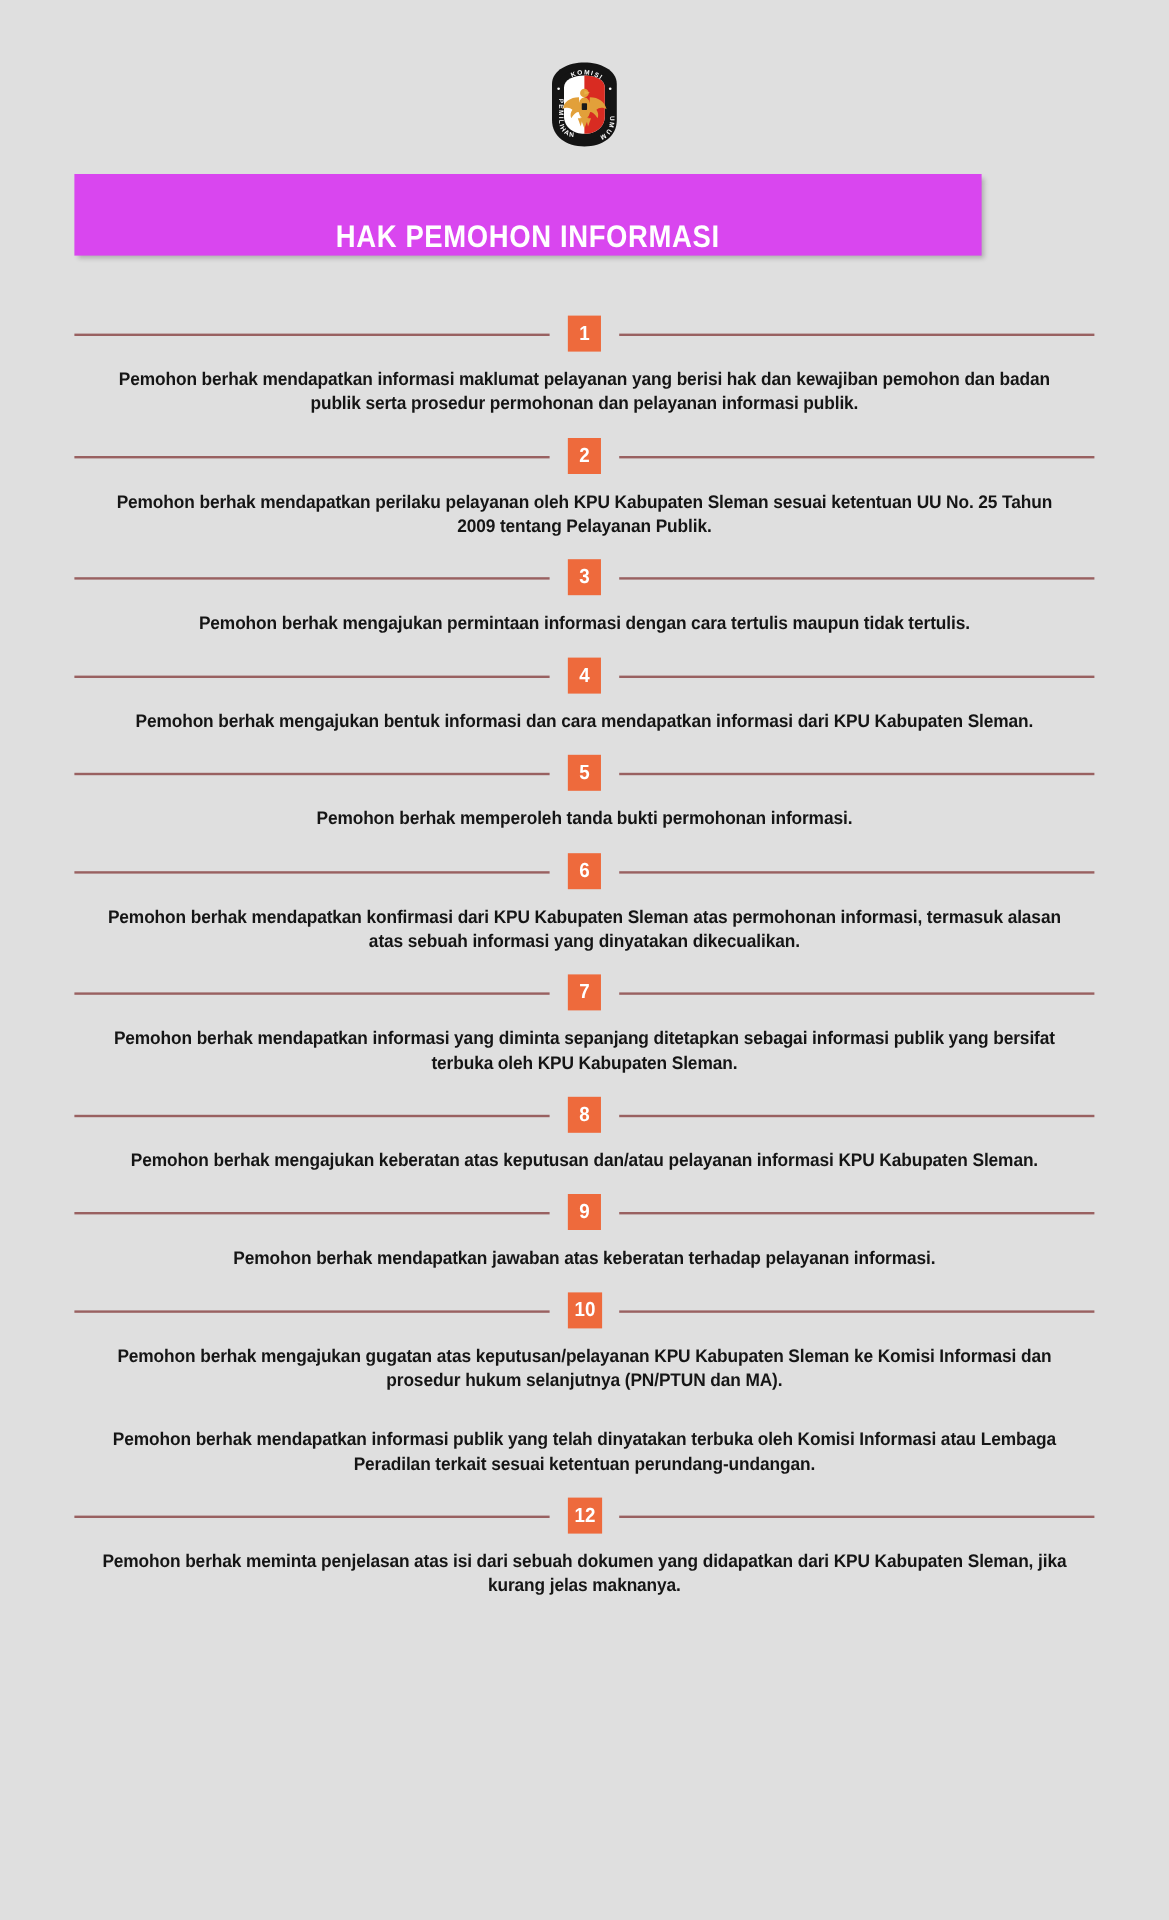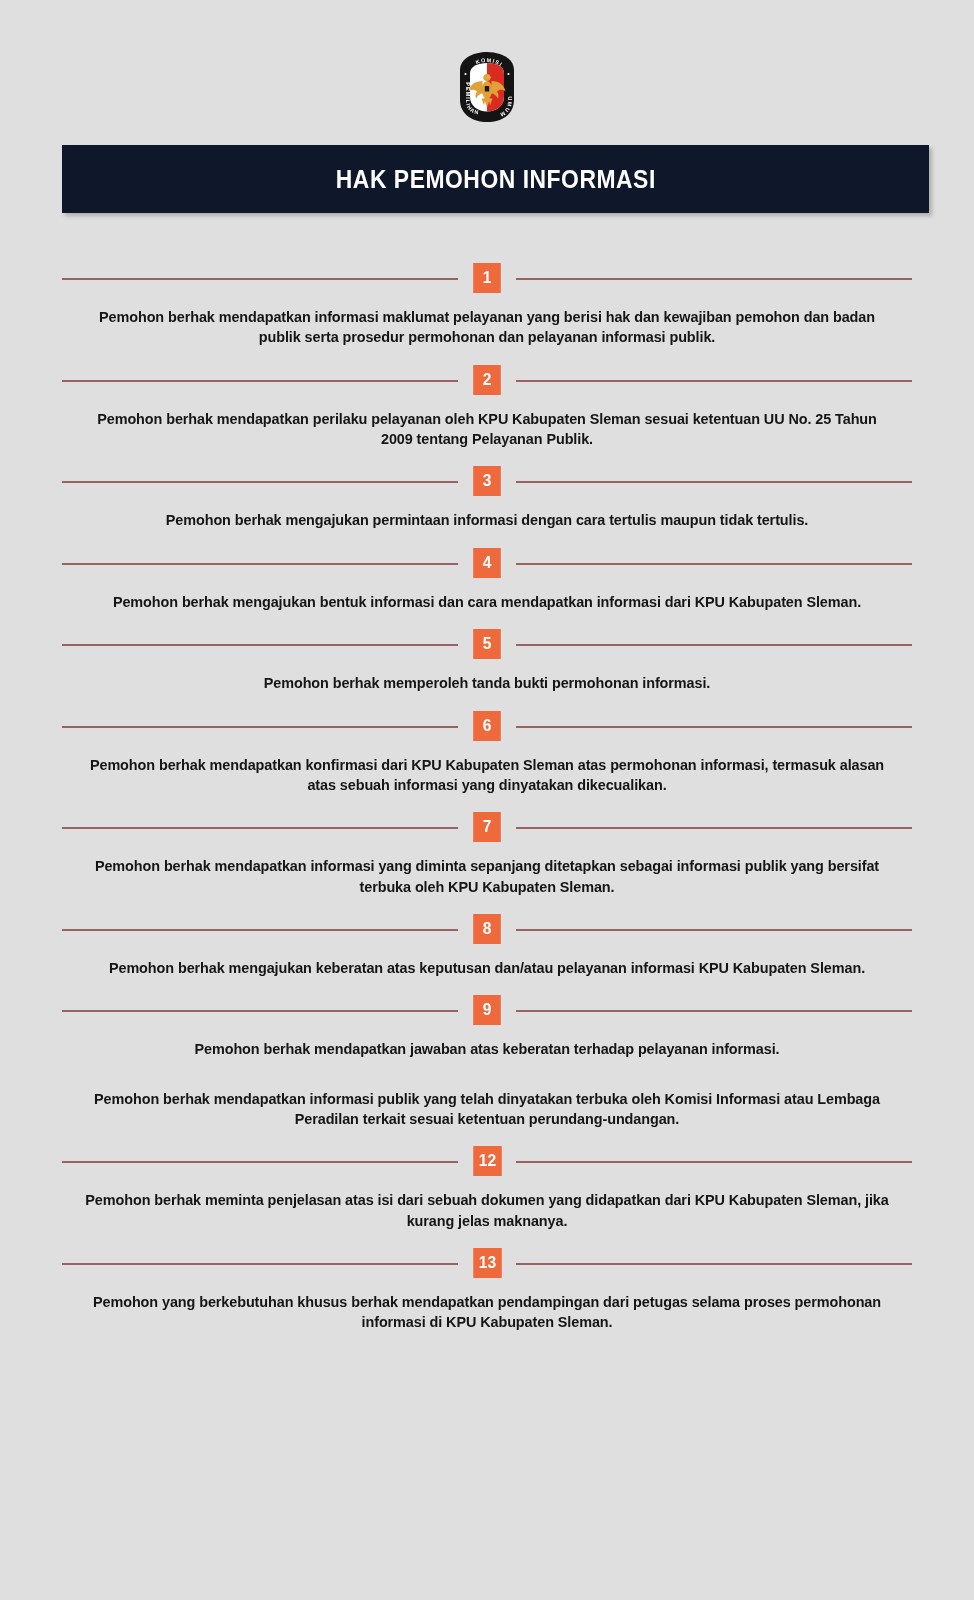--- a/index.html
+++ b/index.html
@@ -38,26 +38,26 @@
     height: 74px;
     position: relative;
   }
   .kpu-logo svg { display: block; }
 
   
   .title-bar {
     position: absolute;
     top: 145px;
     left: 62px;
-    width: 867px;
+    width: 756px;
     height: 68px;
-    background: #0f172a;
+    background: #d946ef;
     box-shadow: 3px 3px 4px rgba(0,0,0,0.22);
     display: flex;
-    align-items: center;
+    align-items: flex-end;
     justify-content: center;
   }
   .title-bar .title-text {
     color: #ffffff;
     font-size: 26px;
     font-weight: bold;
     letter-spacing: 0.6px;
     transform: scaleX(0.88);
     transform-origin: center;
     white-space: nowrap;
@@ -269,35 +269,35 @@
       <div class="item">
         <div class="divider-row">
           <div class="rule"></div>
           <div class="badge-spacer">
             <div class="num-badge">9</div>
           </div>
         </div>
         <p class="item-text">Pemohon berhak mendapatkan jawaban atas keberatan terhadap pelayanan informasi.</p>
       </div>
       <div class="item">
+        <div class="divider-row">
+          <div class="rule"></div>
+          <div class="badge-spacer">
+            <div class="num-badge">10</div>
+          </div>
+        </div>
+        <p class="item-text">Pemohon berhak mengajukan gugatan atas keputusan/pelayanan KPU Kabupaten Sleman ke Komisi Informasi dan prosedur hukum selanjutnya (PN/PTUN dan MA).</p>
+      </div>
+      <div class="item">
         <p class="item-text">Pemohon berhak mendapatkan informasi publik yang telah dinyatakan terbuka oleh Komisi Informasi atau Lembaga Peradilan terkait sesuai ketentuan perundang-undangan.</p>
       </div>
       <div class="item">
         <div class="divider-row">
           <div class="rule"></div>
           <div class="badge-spacer">
             <div class="num-badge">12</div>
           </div>
         </div>
         <p class="item-text">Pemohon berhak meminta penjelasan atas isi dari sebuah dokumen yang didapatkan dari KPU Kabupaten Sleman, jika kurang jelas maknanya.</p>
       </div>
-      <div class="item">
-        <div class="divider-row">
-          <div class="rule"></div>
-          <div class="badge-spacer">
-            <div class="num-badge">13</div>
-          </div>
-        </div>
-        <p class="item-text">Pemohon yang berkebutuhan khusus berhak mendapatkan pendampingan dari petugas selama proses permohonan informasi di KPU Kabupaten Sleman.</p>
-      </div>
     </div>
 
 </div>
 
 </body></html>

